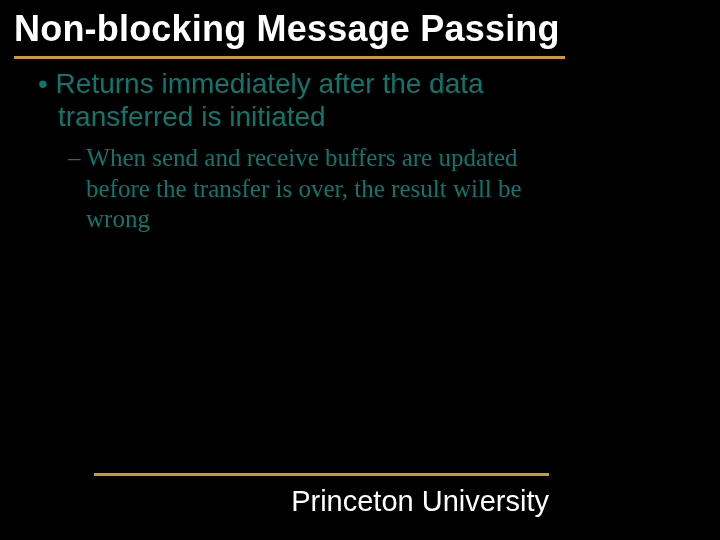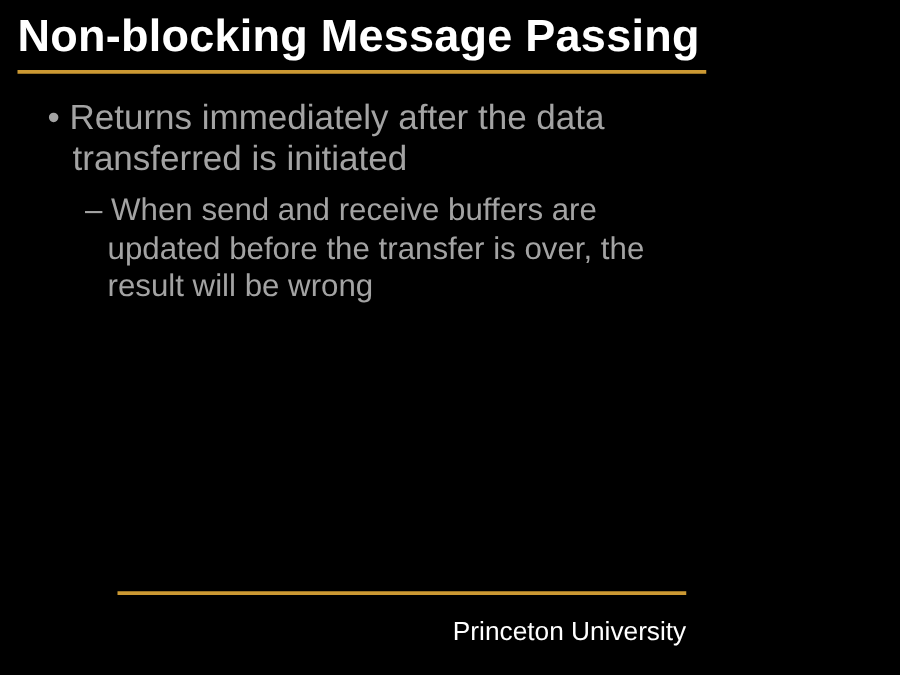--- a/index.html
+++ b/index.html
@@ -23,42 +23,43 @@
     font-size: 36px;
     padding: 8px 0 2px 14px;
     letter-spacing: 0.2px;
   }
   .title-underline {
     margin: 4px 14px 0 14px;
     height: 3px;
     background: #cc9933;
   }
   .body {
-    padding: 18px 30px 0 30px;
-    color: #a3a3a3;
+    padding: 8px 30px 0 30px;
+    color: #0f766e;
   }
   ul.bullets {
     list-style: none;
     margin: 0;
     padding: 0;
   }
   ul.bullets > li {
     font-size: 28px;
     line-height: 1.18;
     padding-left: 28px;
     text-indent: -20px;
     margin-bottom: 2px;
   }
   ul.bullets > li::before {
     content: "• ";
   }
   ul.sub {
     list-style: none;
     margin: 10px 0 0 0;
     padding: 0 0 0 28px;
+    font-family: Liberation Serif, serif;
   }
   ul.sub > li {
     font-size: 25px;
     line-height: 1.22;
     padding-left: 28px;
     text-indent: -18px;
   }
   ul.sub > li::before {
     content: "– ";
   }
@@ -68,21 +69,21 @@
     right: 30px;
     bottom: 64px;
     height: 3px;
     background: #cc9933;
   }
   .footer-text {
     position: absolute;
     right: 30px;
     bottom: 22px;
     color: #ffffff;
-    font-size: 21px;
+    font-size: 29px;
   }
 </style>
 </head>
 <body>
 
 <div class="slide">
   <div class="title">Non-blocking Message Passing</div>
   <div class="title-underline"></div>
 
   <div class="body">

